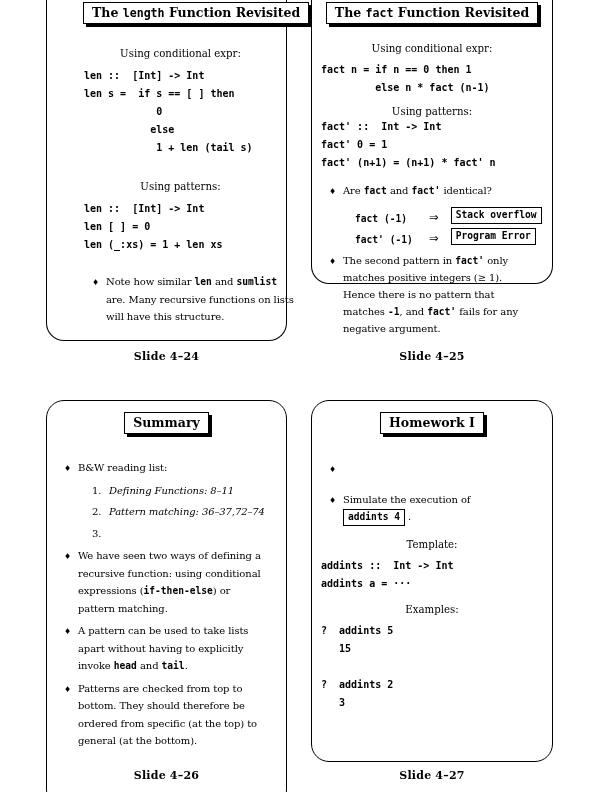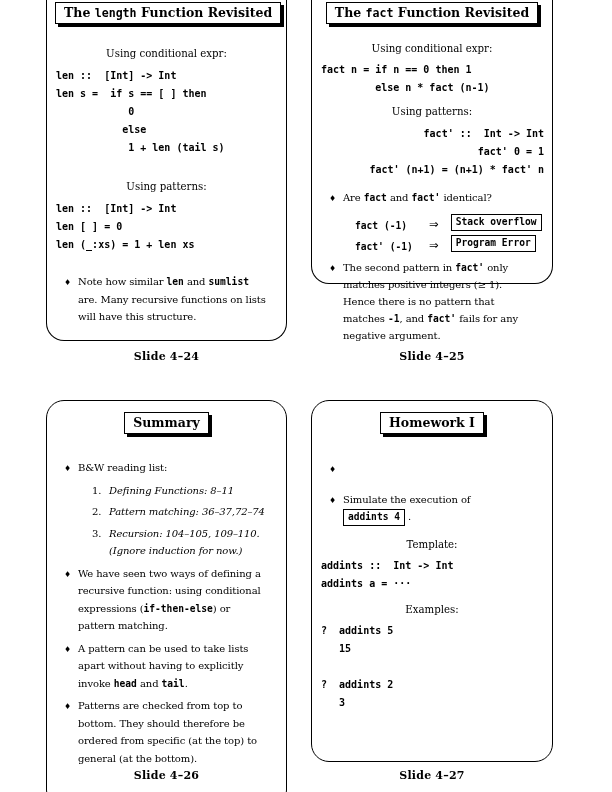--- a/index.html
+++ b/index.html
@@ -10,21 +10,21 @@
     position:relative; overflow:hidden;
   }
   .slide {
     position:absolute; background:#fff;
     border:1.5px solid #000;
     box-sizing:border-box;
   }
   .slide.top    { border-top:none; border-radius:0 0 18px 18px; }
   .slide.bottom { border-radius:18px; }
 
-  #slide1 { left:46px;  top:0;     width:241px; height:341px; }
+  #slide1 { left:46px;  top:0;     width:241px; height:341px;padding-left:28px; }
   #slide2 { left:311px; top:0;     width:242px; height:284px; }
   #slide3 { left:46px;  top:400px; width:241px; height:408px; }
   #slide4 { left:311px; top:400px; width:242px; height:362px; }
 
   .content { padding:0 8px; }
 
   .title-row { text-align:center; margin-top:2px; }
   .slide.bottom .title-row { margin-top:11px; }
   .titlebox {
     display:inline-block; background:#fff;
@@ -73,21 +73,21 @@
   
   #slide1 .h1 { margin-top:23px; }
   #slide1 .c1 { margin-top:7px; }
   #slide1 .h2 { margin-top:23px; }
   #slide1 .c2 { margin-top:7px; }
   #slide1 .b1 { margin-top:19px; }
 
   #slide2 .h1 { margin-top:18px; }
   #slide2 .c1 { margin-top:6px; }
   #slide2 .h2 { margin-top:8px; }
-  #slide2 .c2 { margin-top:7px;text-align:right; }
+  #slide2 .c2 { margin-top:0; }
   #slide2 .q  { margin-top:10px; }
   #slide2 .res { margin-top:2px; }
   #slide2 .b2 { margin-top:7px; line-height:17px; }
 
   #slide3 .b1 { margin-top:25px; }
   #slide3 .ni1 { margin-top:4px; }
   #slide3 .ni2 { margin-top:4px; }
   #slide3 .ni3 { margin-top:4px; }
   #slide3 .b2 { margin-top:5px; }
   #slide3 .b3 { margin-top:5px; }
@@ -196,22 +196,20 @@
       <div class="num-item ni1">
         <span class="nm">1.</span>
         <span class="tx">Defining Functions: 8–11</span>
       </div>
       <div class="num-item ni2">
         <span class="nm">2.</span>
         <span class="tx">Pattern matching: 36–37,72–74</span>
       </div>
       <div class="num-item ni3">
         <span class="nm">3.</span>
-        <span class="tx">Recursion: 104–105, 109–110.
-(Ignore induction for now.)</span>
       </div>
       <div class="bullet b2">
         <span class="mk">♦</span>
         <span class="tx"><span>We have seen two ways of defining a
 recursive function: using conditional
 expressions (</span><span class="tt">if-then-else</span><span>) or
 pattern matching.</span></span>
       </div>
       <div class="bullet b3">
         <span class="mk">♦</span>

